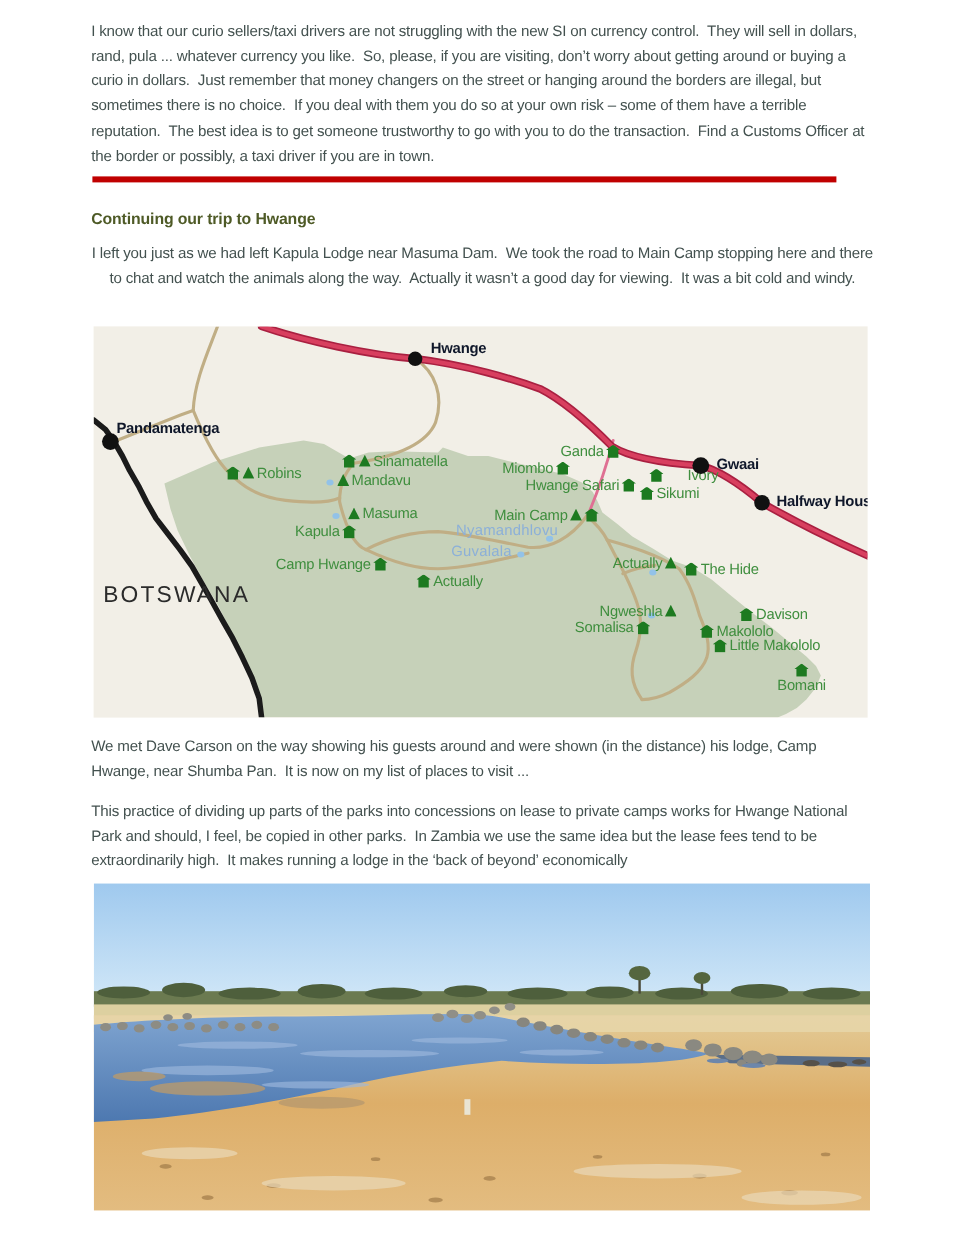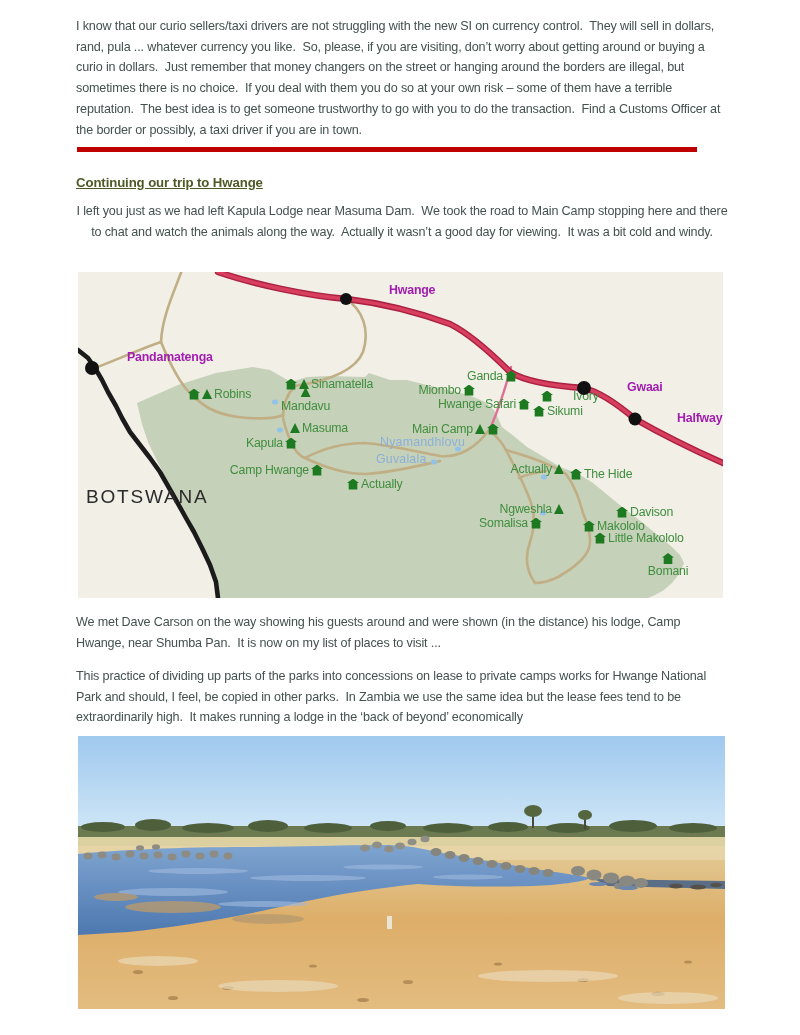--- a/index.html
+++ b/index.html
@@ -12,36 +12,36 @@
   }
   .p1{top:16px;}
   .p2{top:201px;text-align:center;}
   .p3{top:612px;}
   .p4{top:666px;}
 
   .divider{position:absolute;left:77px;top:147px;width:620px;height:5px;background:#c00000;}
 
   .section-heading{
     position:absolute;left:76px;top:175px;margin:0;
-    font-size:13.2px;font-weight:bold;letter-spacing:-0.1px;color:#4e5a26;text-decoration:underline;
+    font-size:13.2px;font-weight:bold;letter-spacing:-0.1px;color:#4e5a26;
   }
 
   
   .map{position:absolute;left:78px;top:272px;width:645px;height:326px;background:#f2efe7;overflow:hidden;}
   .map svg{position:absolute;left:0;top:0;}
   .markers-layer{position:absolute;left:0;top:0;width:100%;height:100%;}
   .marker{position:absolute;display:flex;align-items:center;gap:2px;transform:translate(0,-50%);white-space:nowrap;}
   .marker.left{transform:translate(-100%,-50%);}
   .marker.below{flex-direction:column;gap:0;transform:translate(-50%,-4px);}
   .mlabel{font-size:12.3px;color:#3f8e3e;letter-spacing:-0.2px;}
   .micon{display:inline-block;width:12px;height:11px;background:#1d7a20;flex:0 0 auto;}
   .micon.lodge{clip-path:polygon(50% 0,100% 40%,86% 40%,86% 100%,14% 100%,14% 40%,0 40%);}
   .micon.tent{width:10px;height:10px;background:#1d7a20;clip-path:polygon(50% 0,100% 100%,0 100%);}
   .town-dot{position:absolute;background:#111111;border-radius:50%;transform:translate(-50%,-50%);}
-  .town-label{position:absolute;font-size:12.4px;font-weight:600;color:#a21caf;white-space:nowrap;letter-spacing:-0.2px;margin-left:30px;}
+  .town-label{position:absolute;font-size:12.4px;font-weight:600;color:#0f172a;white-space:nowrap;letter-spacing:-0.2px;}
   .region-label{position:absolute;font-size:12.4px;color:#8cb0d8;white-space:nowrap;letter-spacing:0.2px;}
   .country-label{position:absolute;font-size:19px;color:#2b2b2b;letter-spacing:1.8px;white-space:nowrap;}
   .water-dot{position:absolute;width:6px;height:5px;border-radius:50%;background:#92c2e8;transform:translate(-50%,-50%);}
 
   
   .photo{position:absolute;left:78px;top:736px;width:647px;height:273px;overflow:hidden;}
 </style>
 </head>
 <body>
 
@@ -90,21 +90,21 @@
       <div class="marker right" style="left: 110px; top: 122px;">
         <span class="micon lodge"></span>
         <span class="micon tent"></span>
         <span class="mlabel">Robins</span>
       </div>
       <div class="marker right" style="left: 207px; top: 112px;">
         <span class="micon lodge"></span>
         <span class="micon tent"></span>
         <span class="mlabel">Sinamatella</span>
       </div>
-      <div class="marker right" style="left: 203px; top: 128px; flex-direction: column;">
+      <div class="marker right" style="left: 203px; top: 128px;">
         <span class="micon tent"></span>
         <span class="mlabel">Mandavu</span>
       </div>
       <div class="marker right" style="left: 212px; top: 156px;">
         <span class="micon tent"></span>
         <span class="mlabel">Masuma</span>
       </div>
       <div class="marker left" style="left: 219px; top: 171px;">
         <span class="mlabel">Kapula</span>
         <span class="micon lodge"></span>

